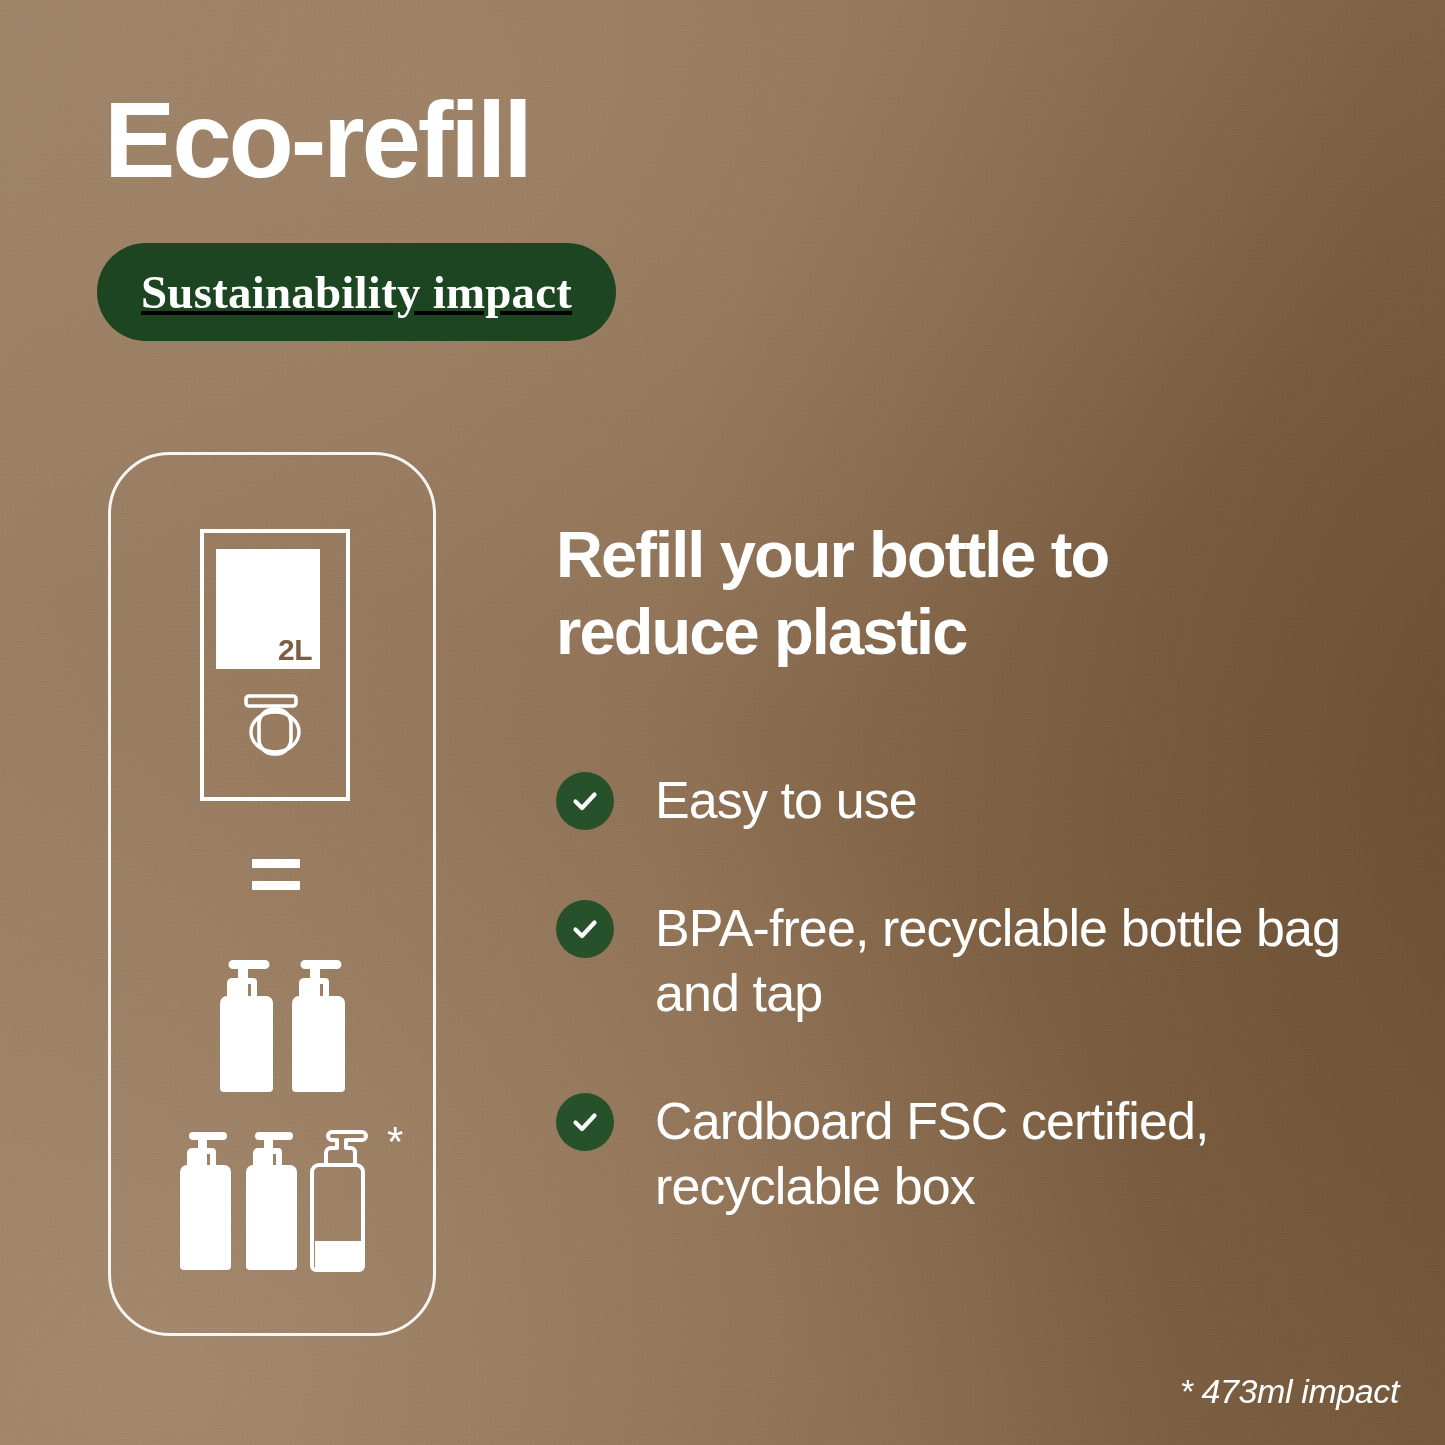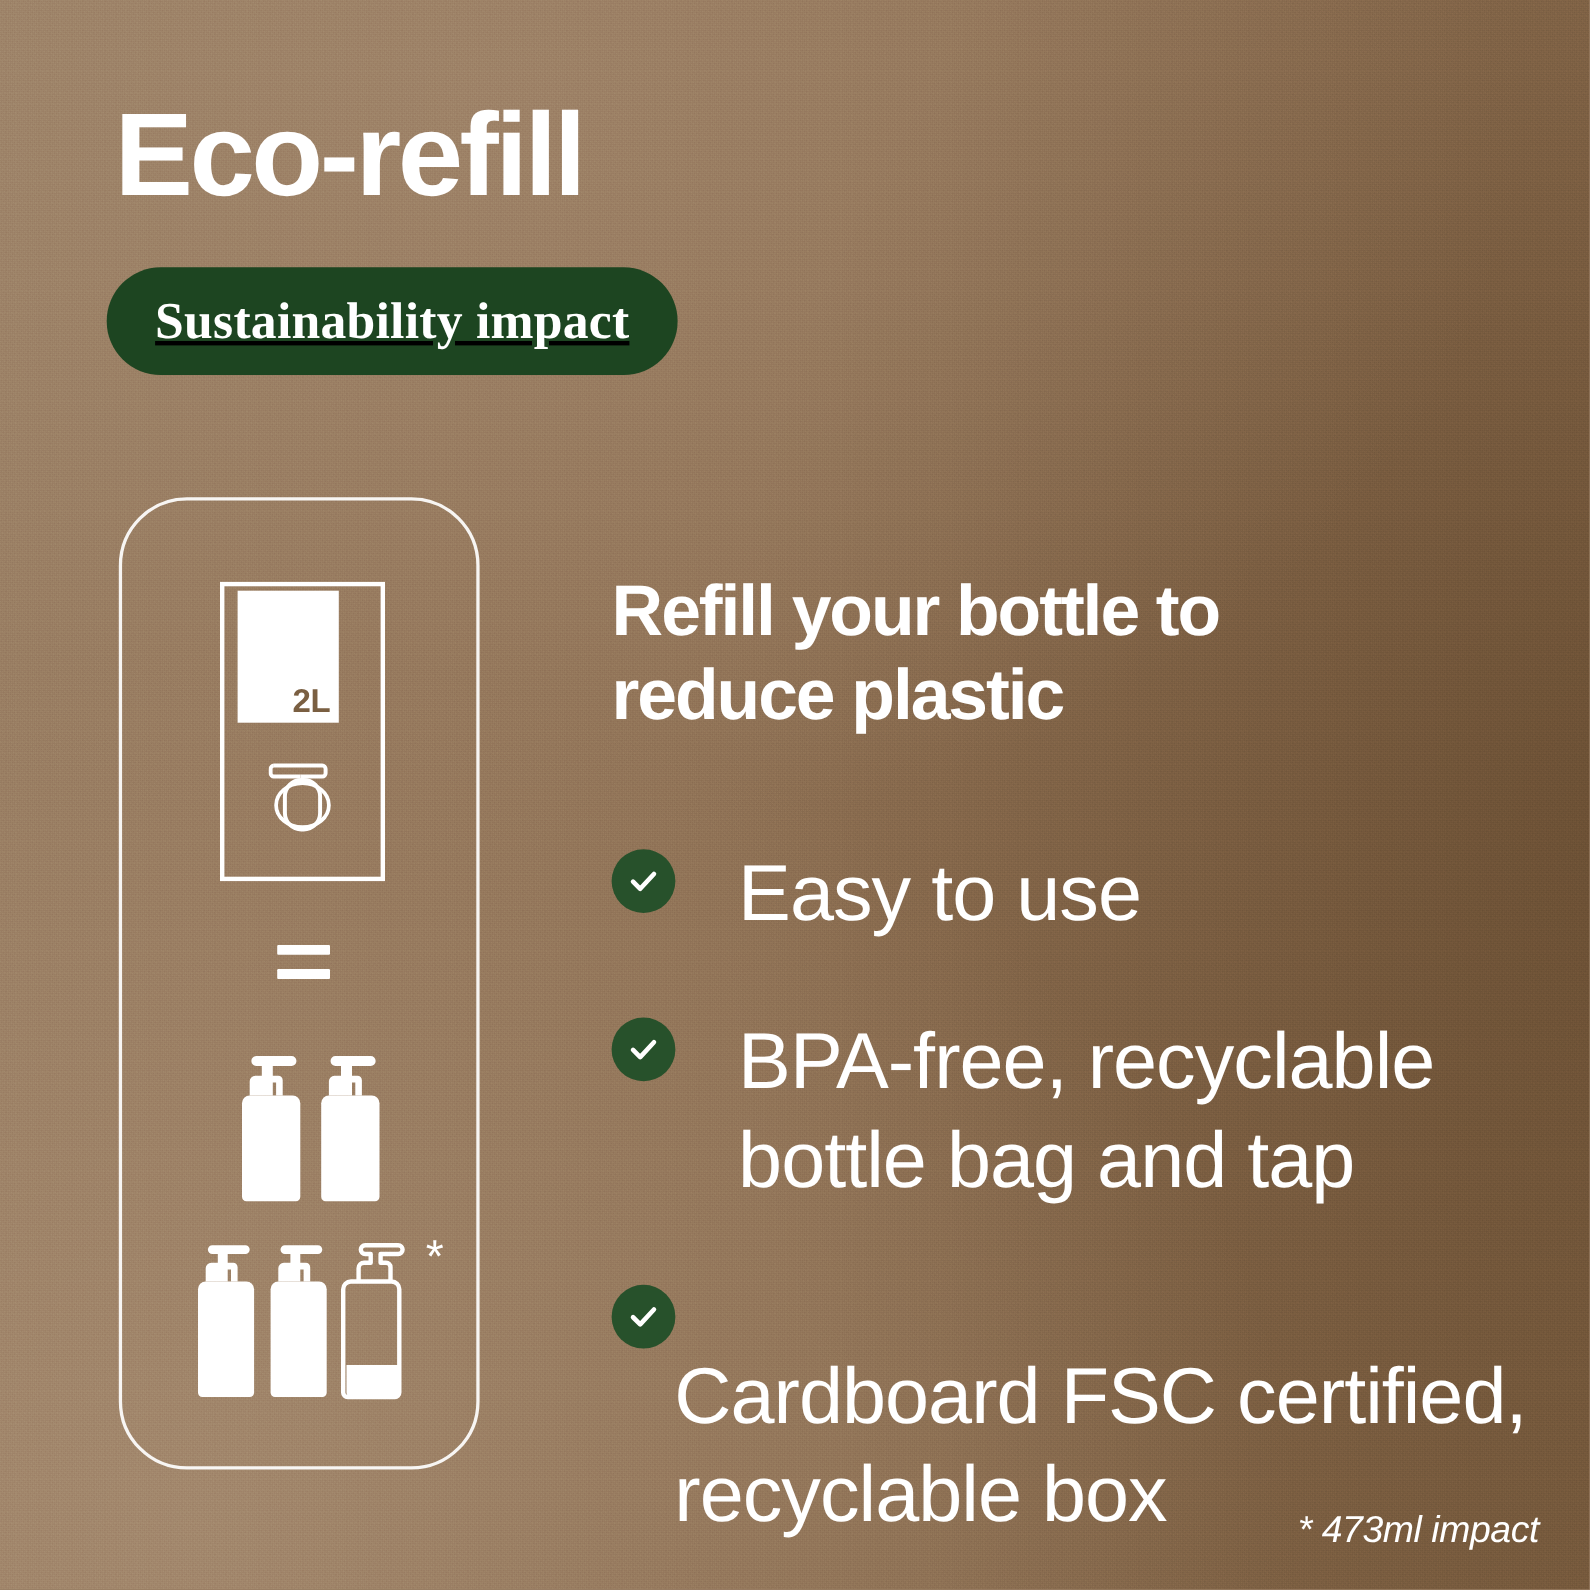--- a/index.html
+++ b/index.html
@@ -89,22 +89,22 @@
     left: 89px;
     top: 74px;
     width: 150px;
     height: 272px;
     border: 4px solid #ffffff;
     box-sizing: border-box;
   }
   #carton-label {
     position: absolute;
     left: 12px;
-    top: 4px;
-    width: 92px;
+    top: 16px;
+    width: 104px;
     height: 120px;
     background: #ffffff;
     box-sizing: border-box;
   }
   #carton-volume {
     position: absolute;
     right: 8px;
     bottom: 2px;
     font-size: 30px;
     font-weight: 700;
@@ -155,36 +155,36 @@
     position: absolute;
     left: 556px;
     top: 768px;
     width: 835px;
   }
   .bullet {
     display: flex;
     align-items: flex-start;
     margin-bottom: 64px;
   }
-  .bullet:last-child { margin-bottom: 0; flex-direction: column; }
+  .bullet:last-child { margin-bottom: 0; }
 
   .check {
     flex: 0 0 auto;
     width: 58px;
     height: 58px;
     border-radius: 50%;
     background: #27512b;
     display: flex;
     align-items: center;
     justify-content: center;
     margin-top: 4px;
   }
   .bullet-text {
-    margin-left: 57px;
-    font-size: 72px;
+    margin-left: 41px;
+    font-size: 52px;
     line-height: 1.24;
     color: #ffffff;
     letter-spacing: -.9px;
     font-weight: 400;
   }
 
   #footnote {
     position: absolute;
     right: 46px;
     bottom: 34px;

